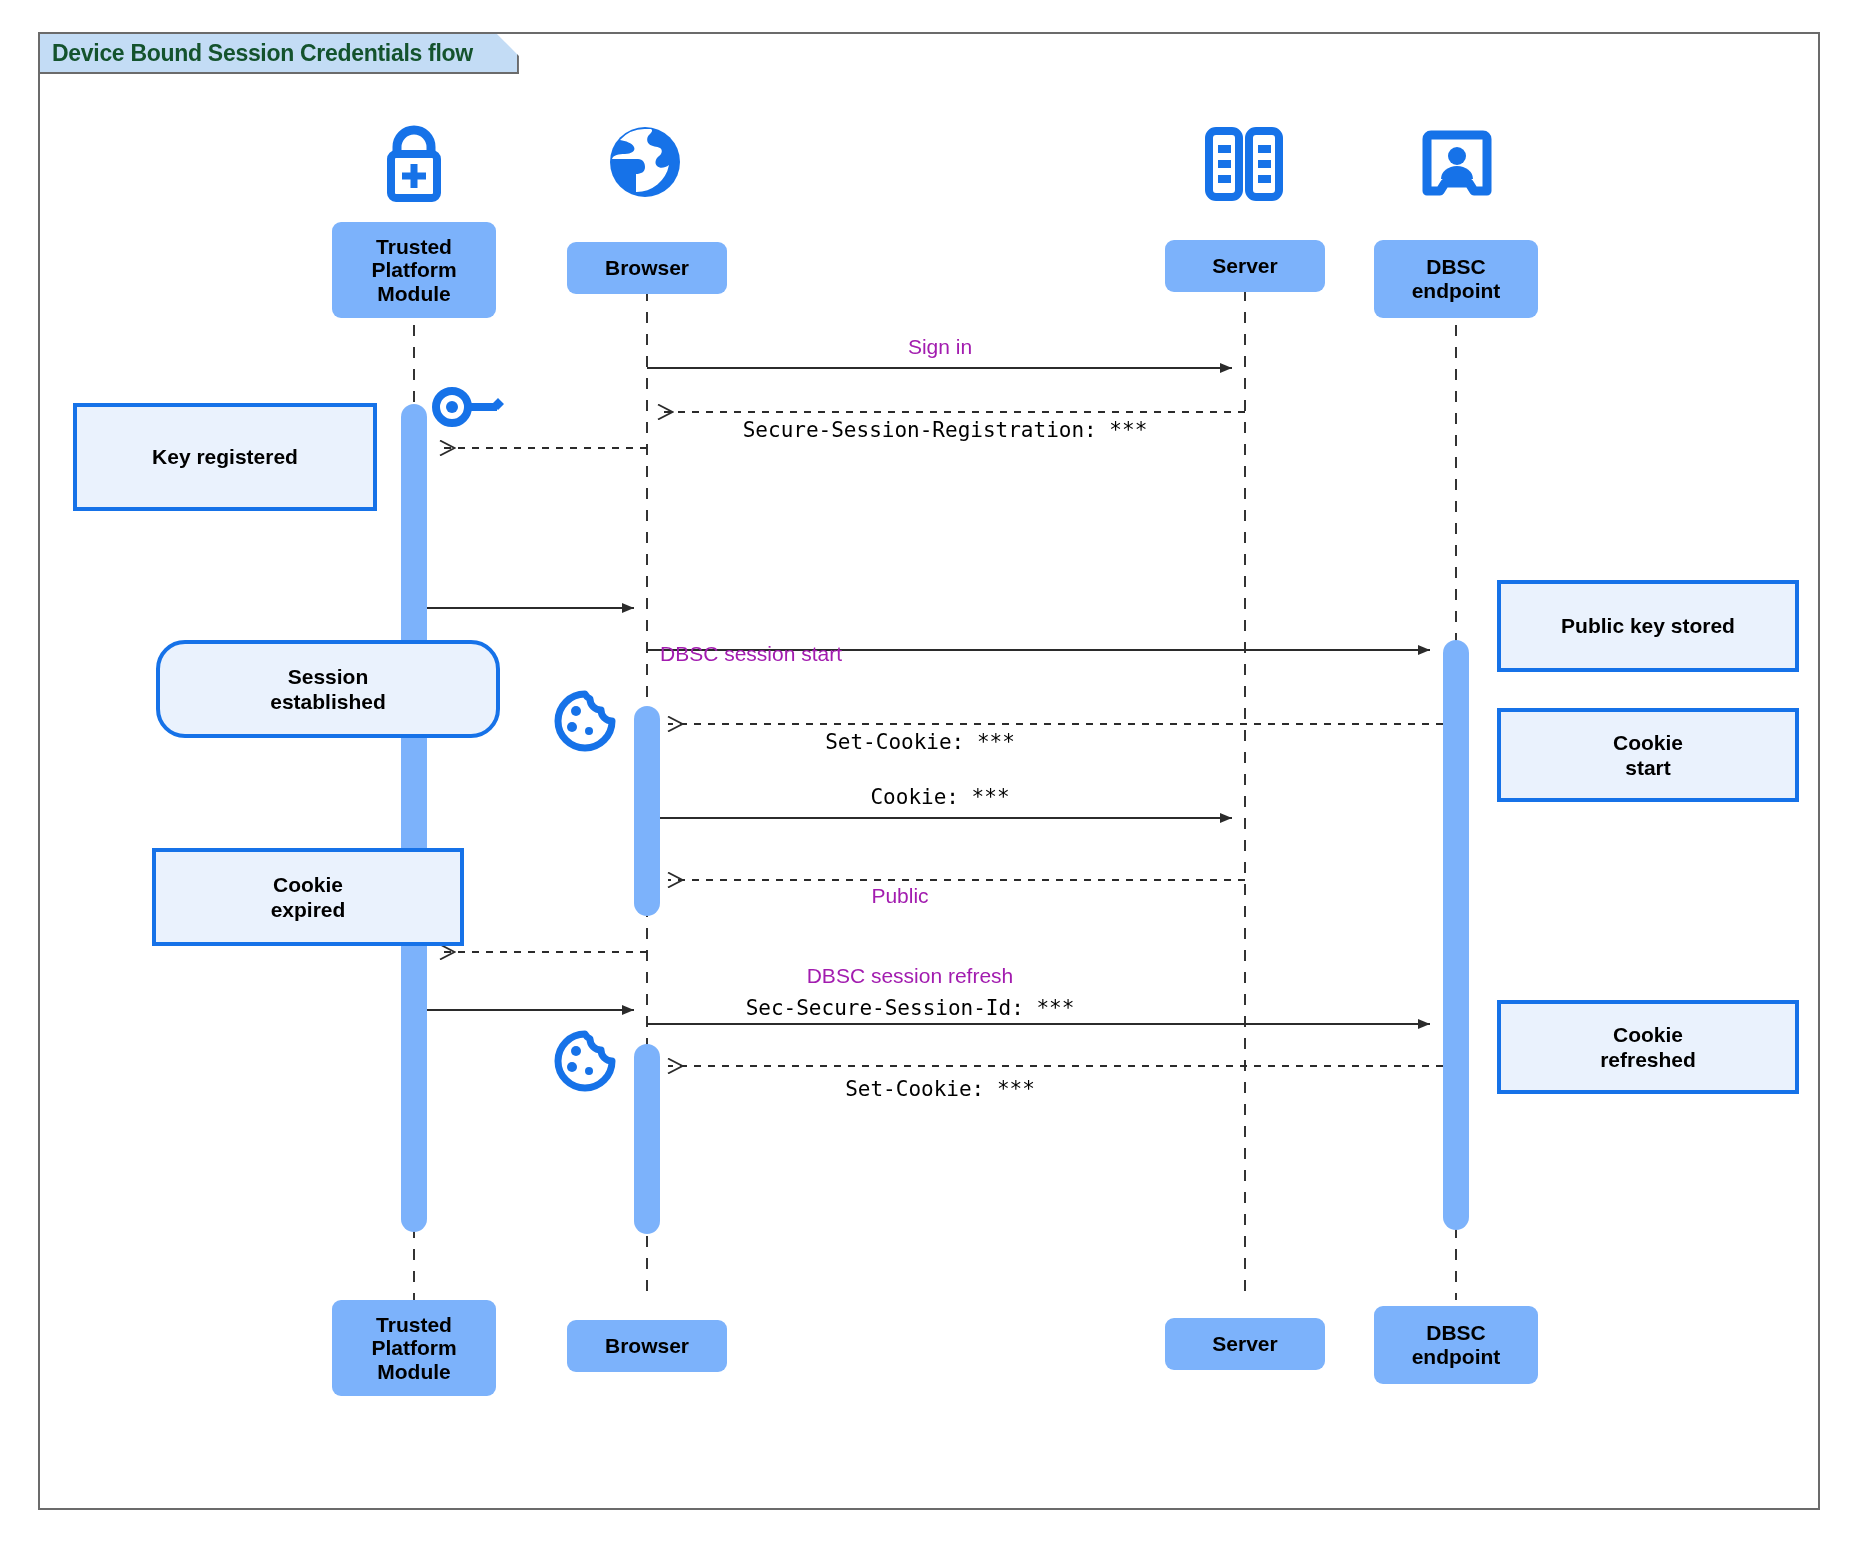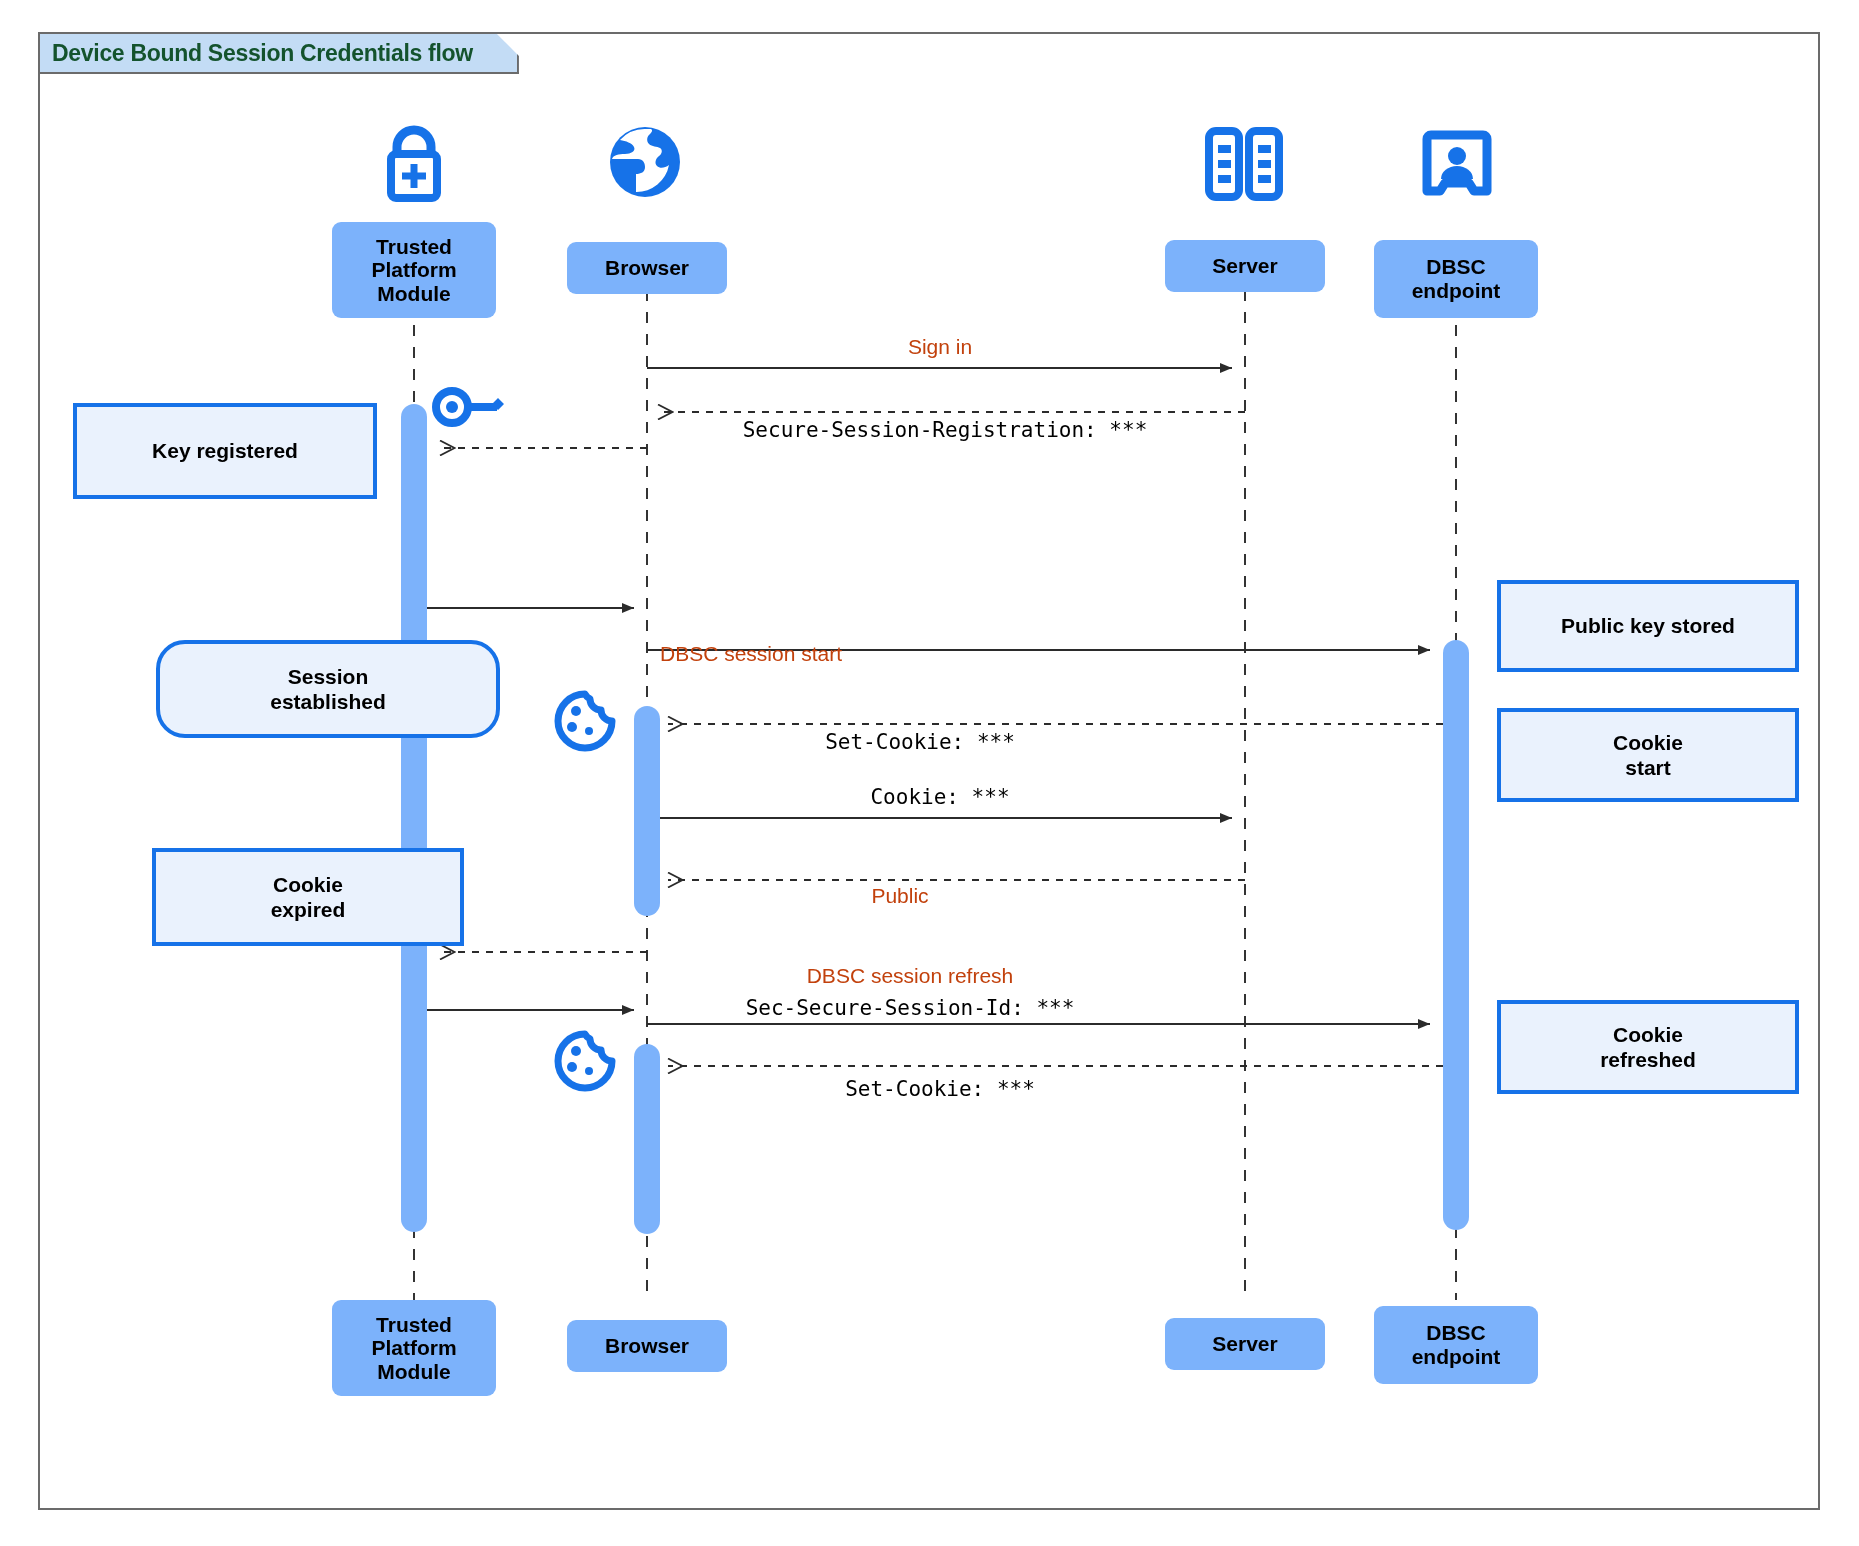--- a/index.html
+++ b/index.html
@@ -82,21 +82,21 @@
     font-weight: bold;
     font-size: 21px;
     color: #000000;
     line-height: 1.2;
   }
 
   
   .msg {
     position: absolute;
     font-size: 21px;
-    color: #c2410c;
+    color: #a21caf;
     white-space: nowrap;
     text-align: center;
   }
   .msg.mono {
     font-family: "DejaVu Sans Mono", monospace;
     font-size: 21px;
     letter-spacing: 0px;
     color: #000000;
   }
 
@@ -265,21 +265,21 @@
 
   <div class="icon-wrap" style="left:551px; top:1029px;">
     <svg width="68" height="64" viewBox="0 0 68 64">
       <path d="M34 5 a27 27 0 1 0 27 27 a11 11 0 0 1 -11 -11 a11 11 0 0 1 -11 -11 a11 11 0 0 1 -5 -5 z" fill="#ffffff" stroke="#1672e8" stroke-width="7" stroke-linejoin="round"></path>
       <circle cx="25" cy="22" r="5" fill="#1672e8"></circle>
       <circle cx="21" cy="38" r="5" fill="#1672e8"></circle>
       <circle cx="38" cy="42" r="4" fill="#1672e8"></circle>
     </svg>
   </div>
 
-  <div class="note" style="left:73px; top:403px; width:304px; height:96px;">
+  <div class="note" style="left:73px; top:403px; width:304px; height:108px;">
     <span>Key registered</span>
   </div>
 
   <div class="note" style="left:156px; top:640px; width:344px; height:98px;border-radius:29px;">
     <span>
       <span>Session</span><br>
       <span>established</span>
     </span>
   </div>
 

